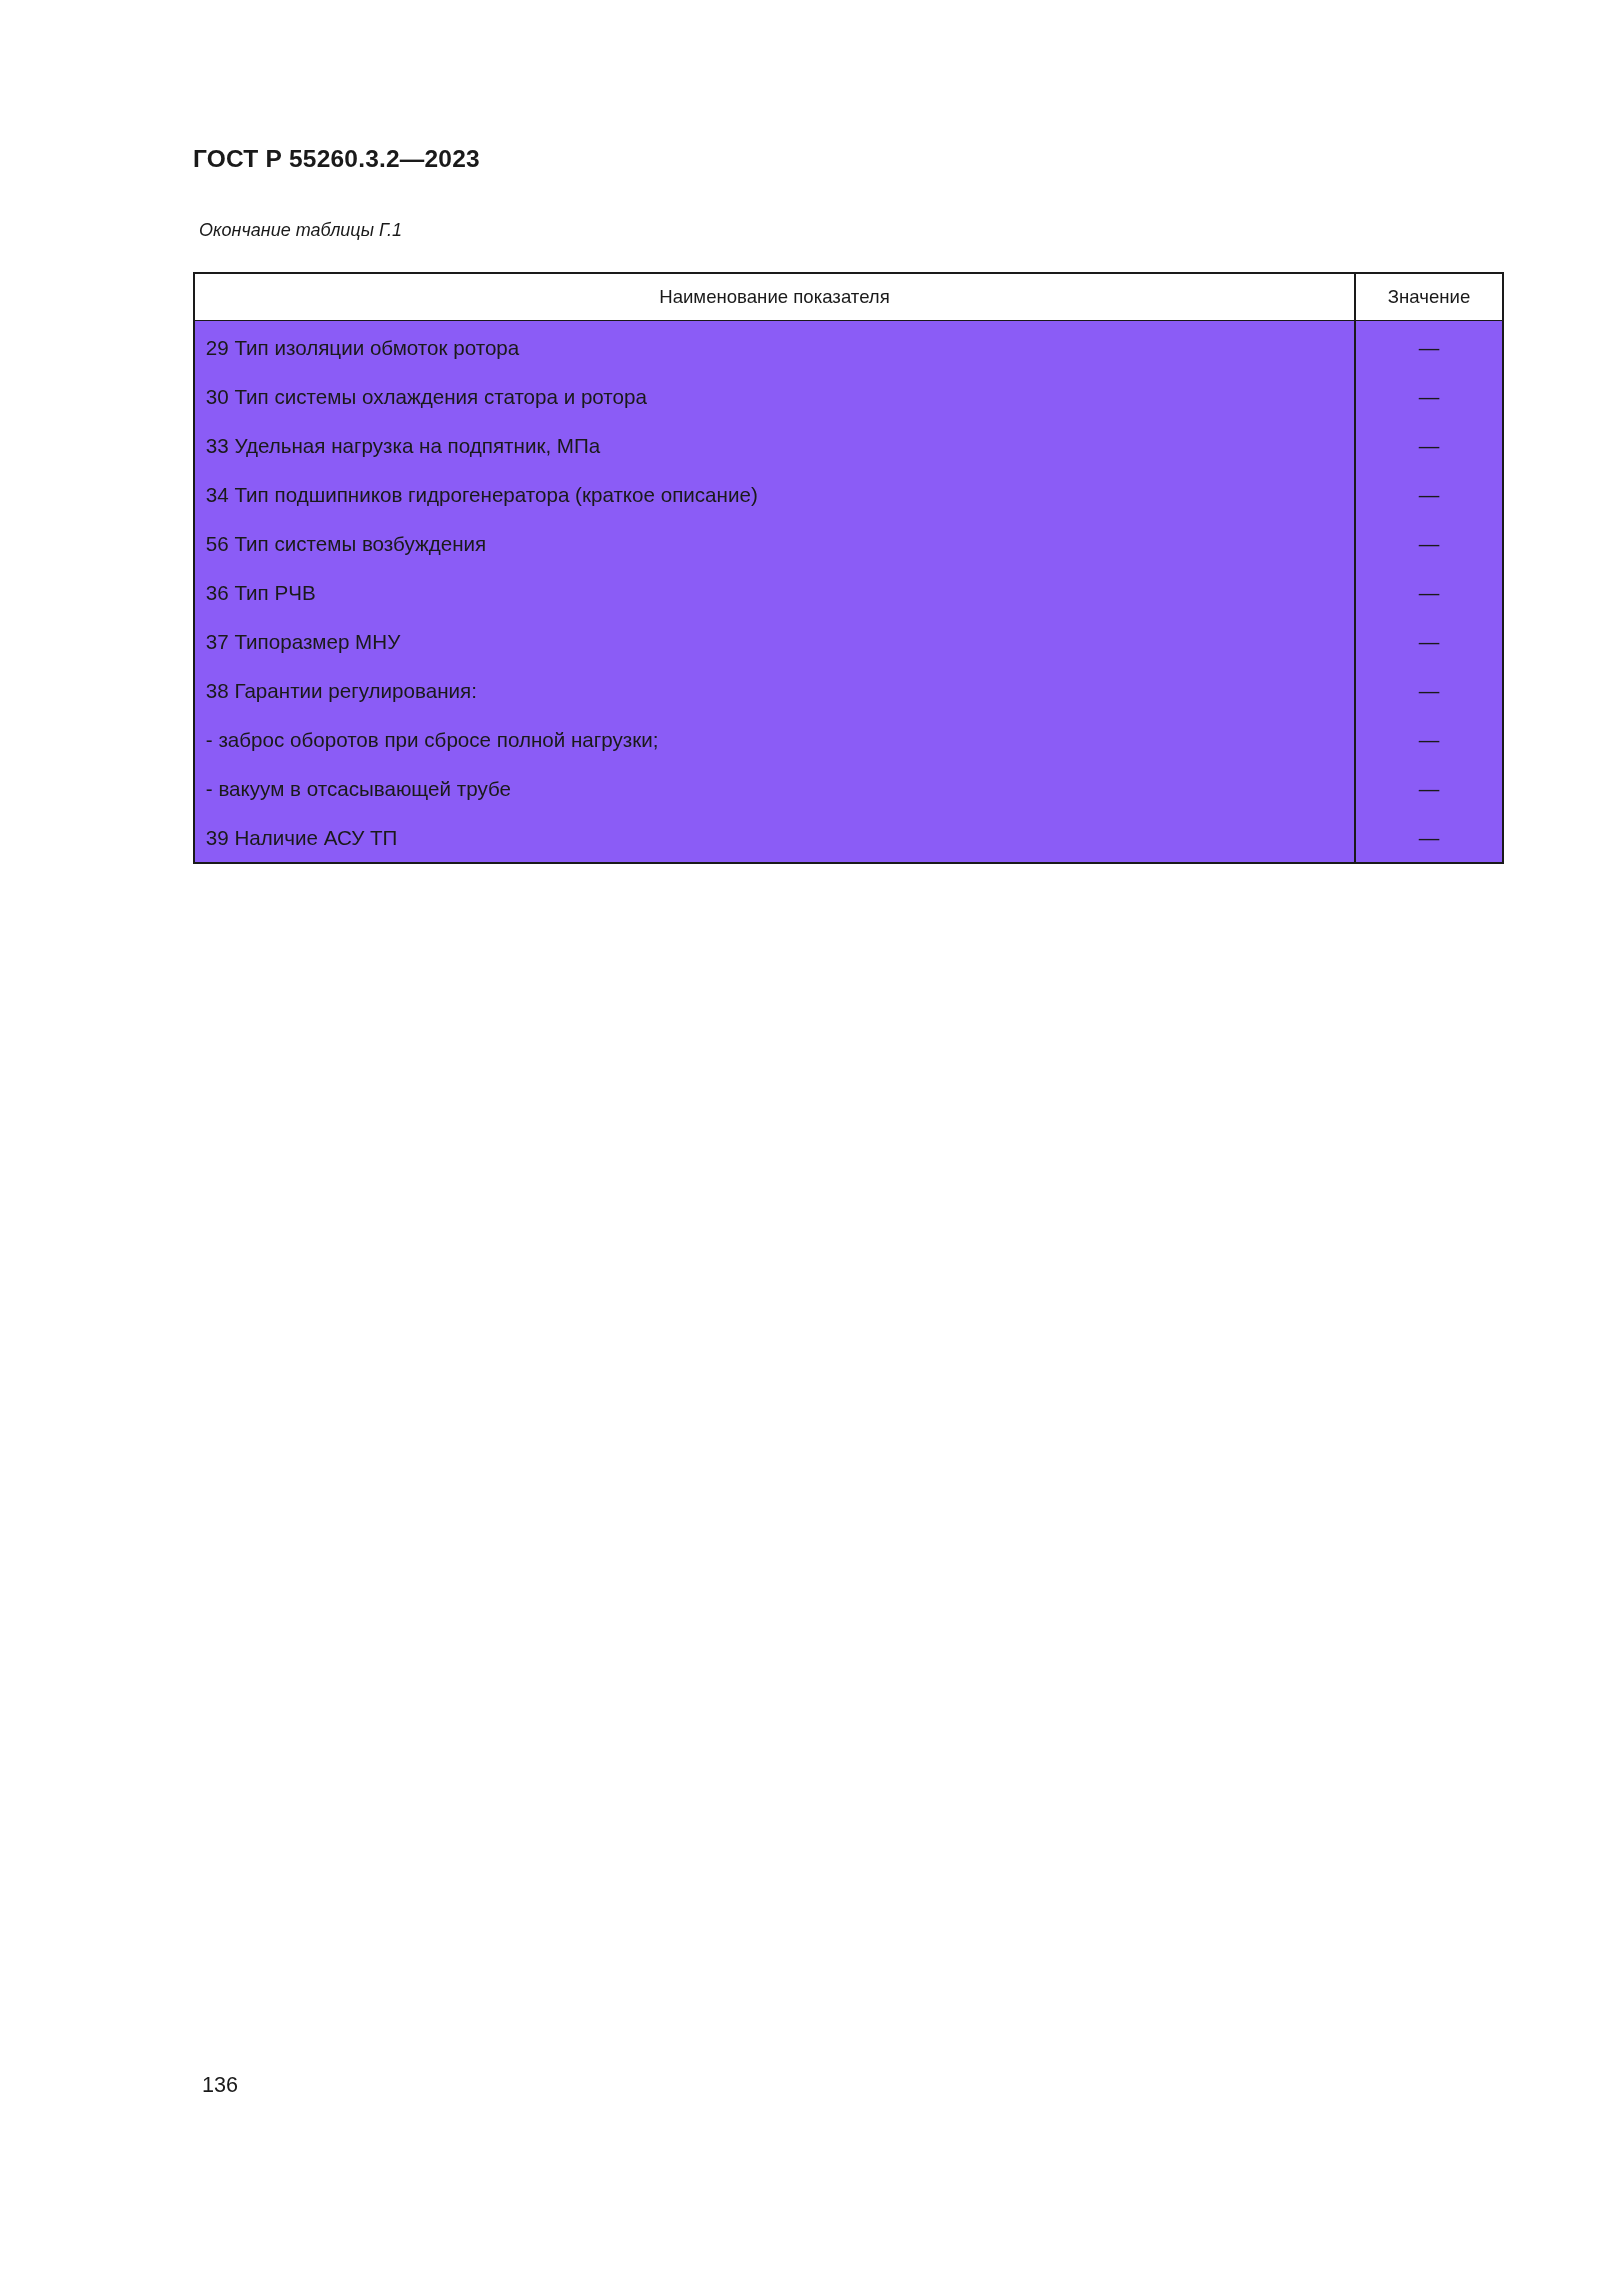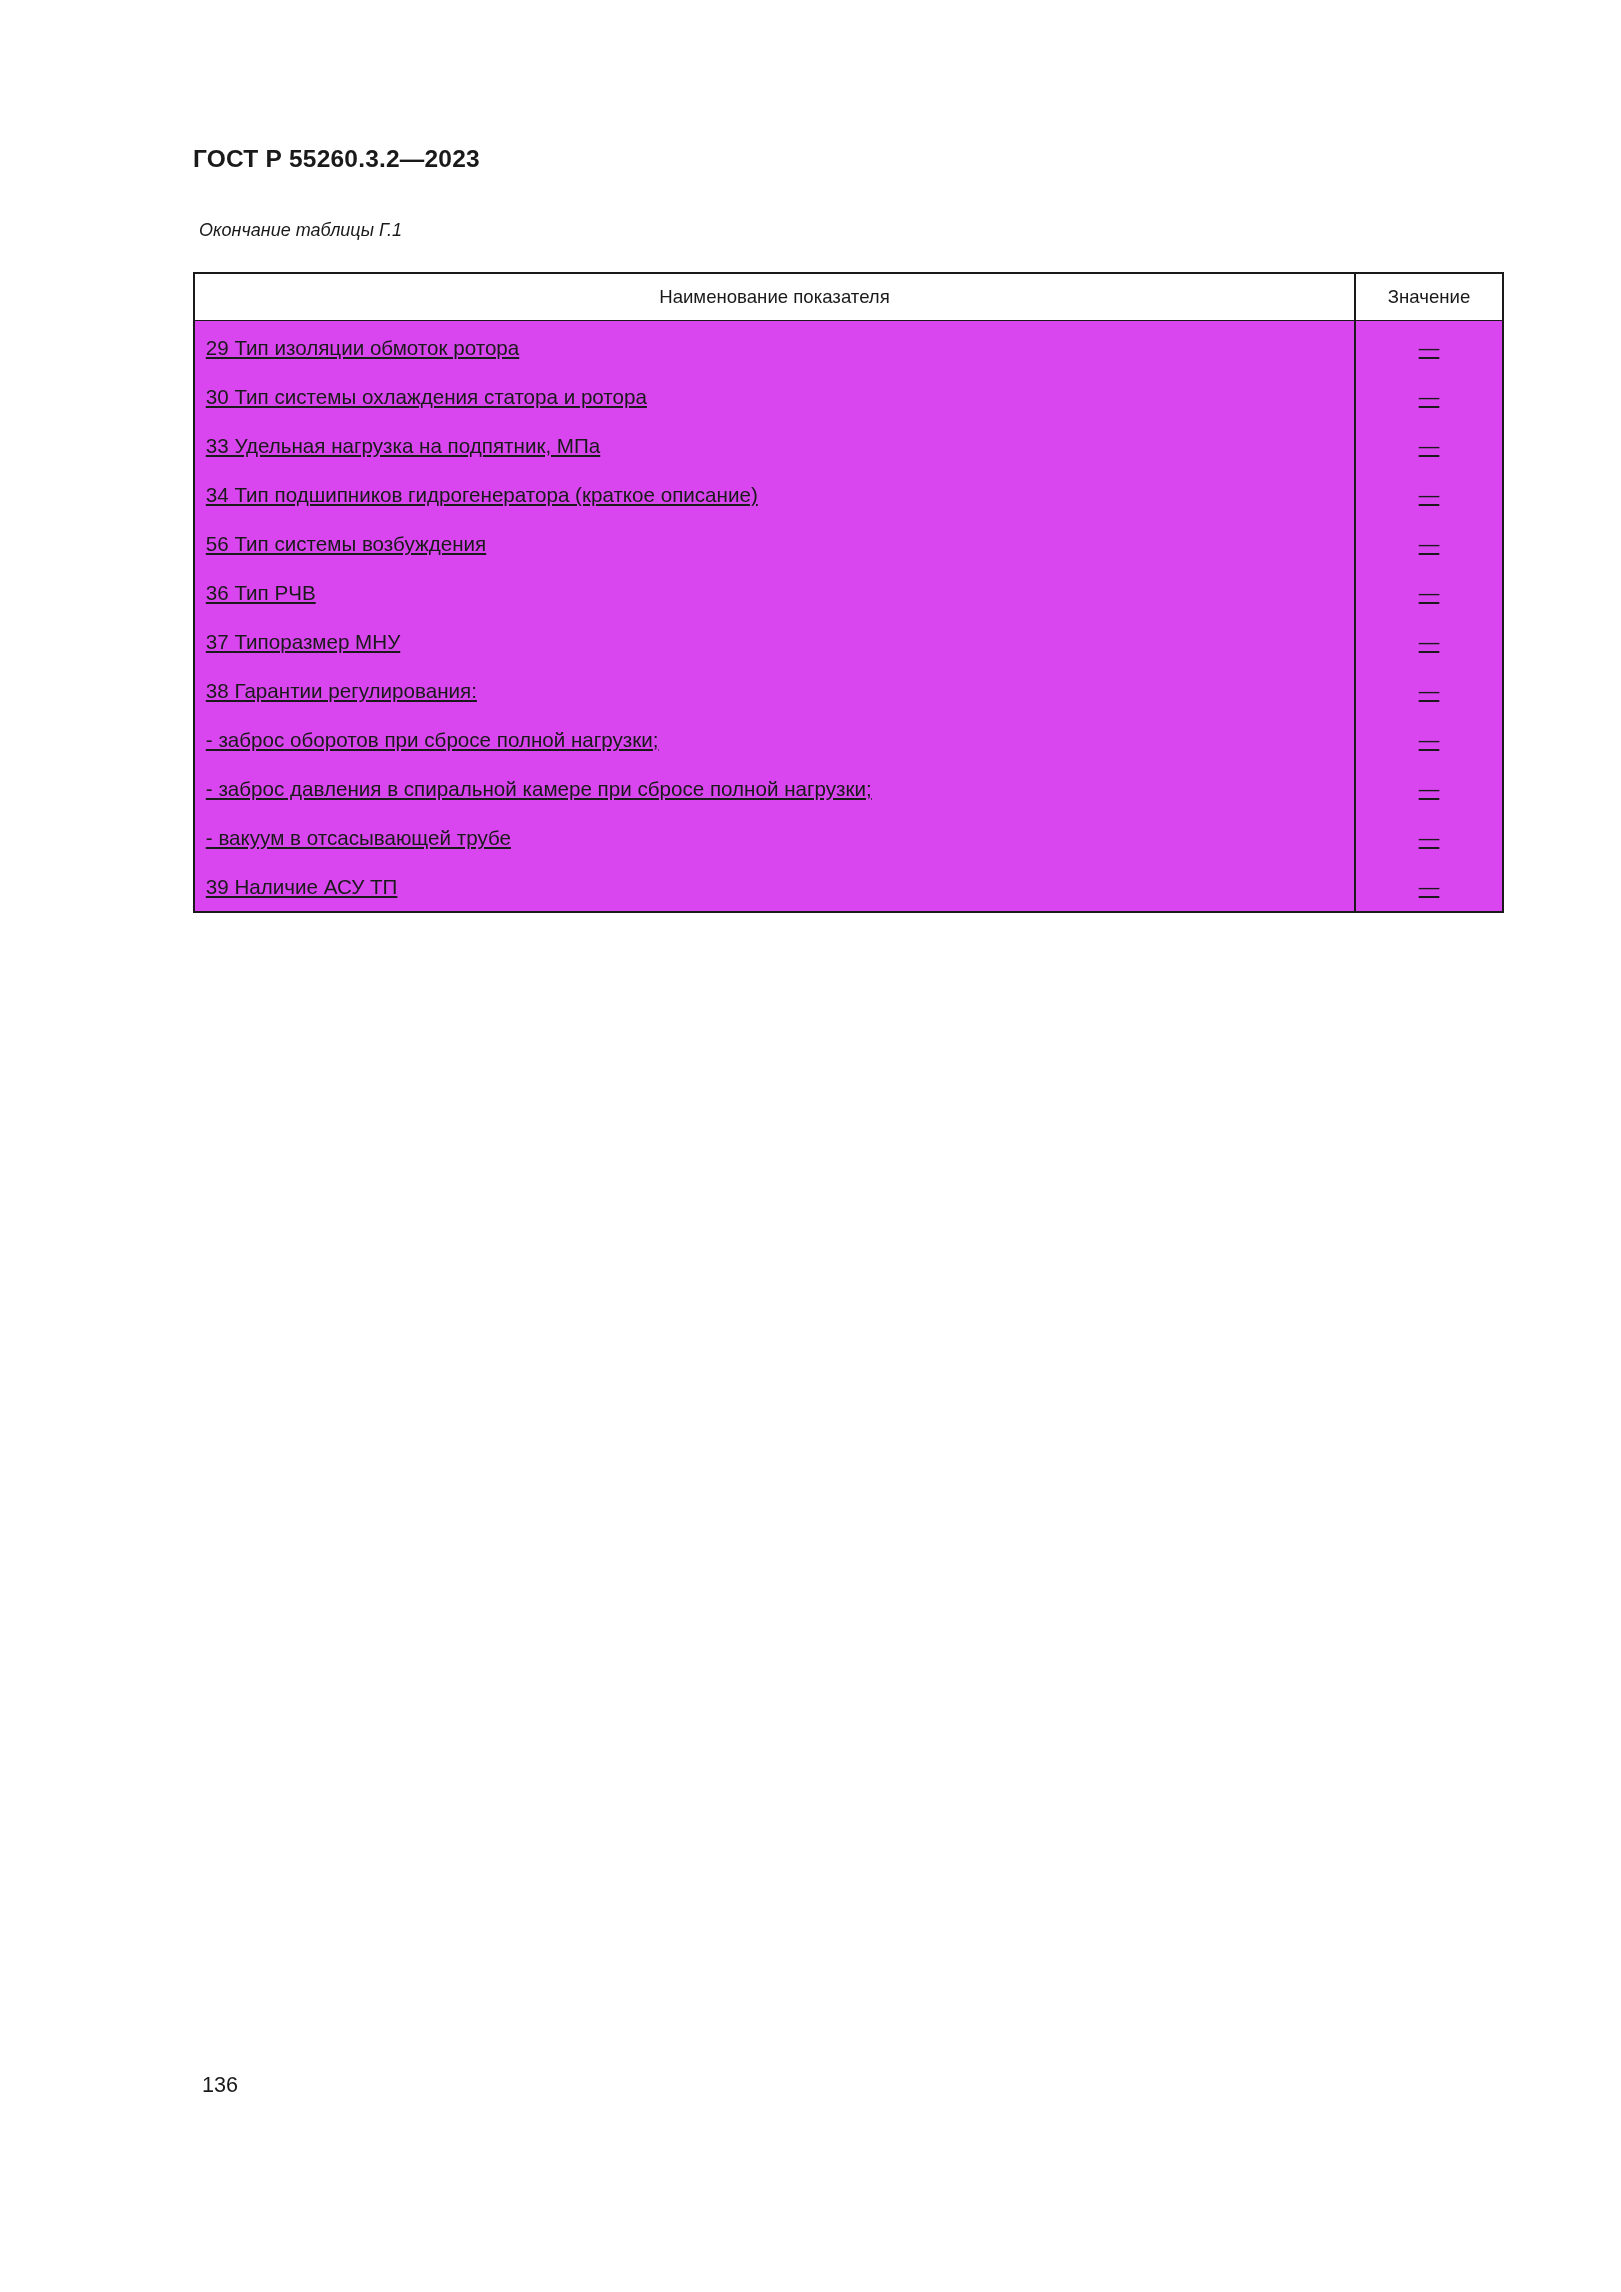--- a/index.html
+++ b/index.html
@@ -78,22 +78,21 @@
   }
 
   table.gost-table tbody td {
     border-left: 2.9px solid #1a1a1a;
     border-right: 2.9px solid #1a1a1a;
     border-top: none;
     border-bottom: none;
     padding: 0;
     height: 49px;
     vertical-align: middle;
-    background: #d946ef;
-    text-decoration: underline;
+    background: #8b5cf6;
   }
   table.gost-table tbody td.cell-name {
     border-right: 2.9px solid #1a1a1a;
     padding-left: 10.8px;
     text-align: left;
     white-space: nowrap;
   }
   table.gost-table tbody td.cell-value {
     border-left: none;
     text-align: center;
@@ -166,24 +165,20 @@
           </tr>
           <tr>
             <td class="cell-name">38 Гарантии регулирования:</td>
             <td class="cell-value">—</td>
           </tr>
           <tr>
             <td class="cell-name">- заброс оборотов при сбросе полной нагрузки;</td>
             <td class="cell-value">—</td>
           </tr>
           <tr>
-            <td class="cell-name">- заброс давления в спиральной камере при сбросе полной нагрузки;</td>
-            <td class="cell-value">—</td>
-          </tr>
-          <tr>
             <td class="cell-name">- вакуум в отсасывающей трубе</td>
             <td class="cell-value">—</td>
           </tr>
           <tr>
             <td class="cell-name">39 Наличие АСУ ТП</td>
             <td class="cell-value">—</td>
           </tr>
         </tbody>
     </table>
   </div>

